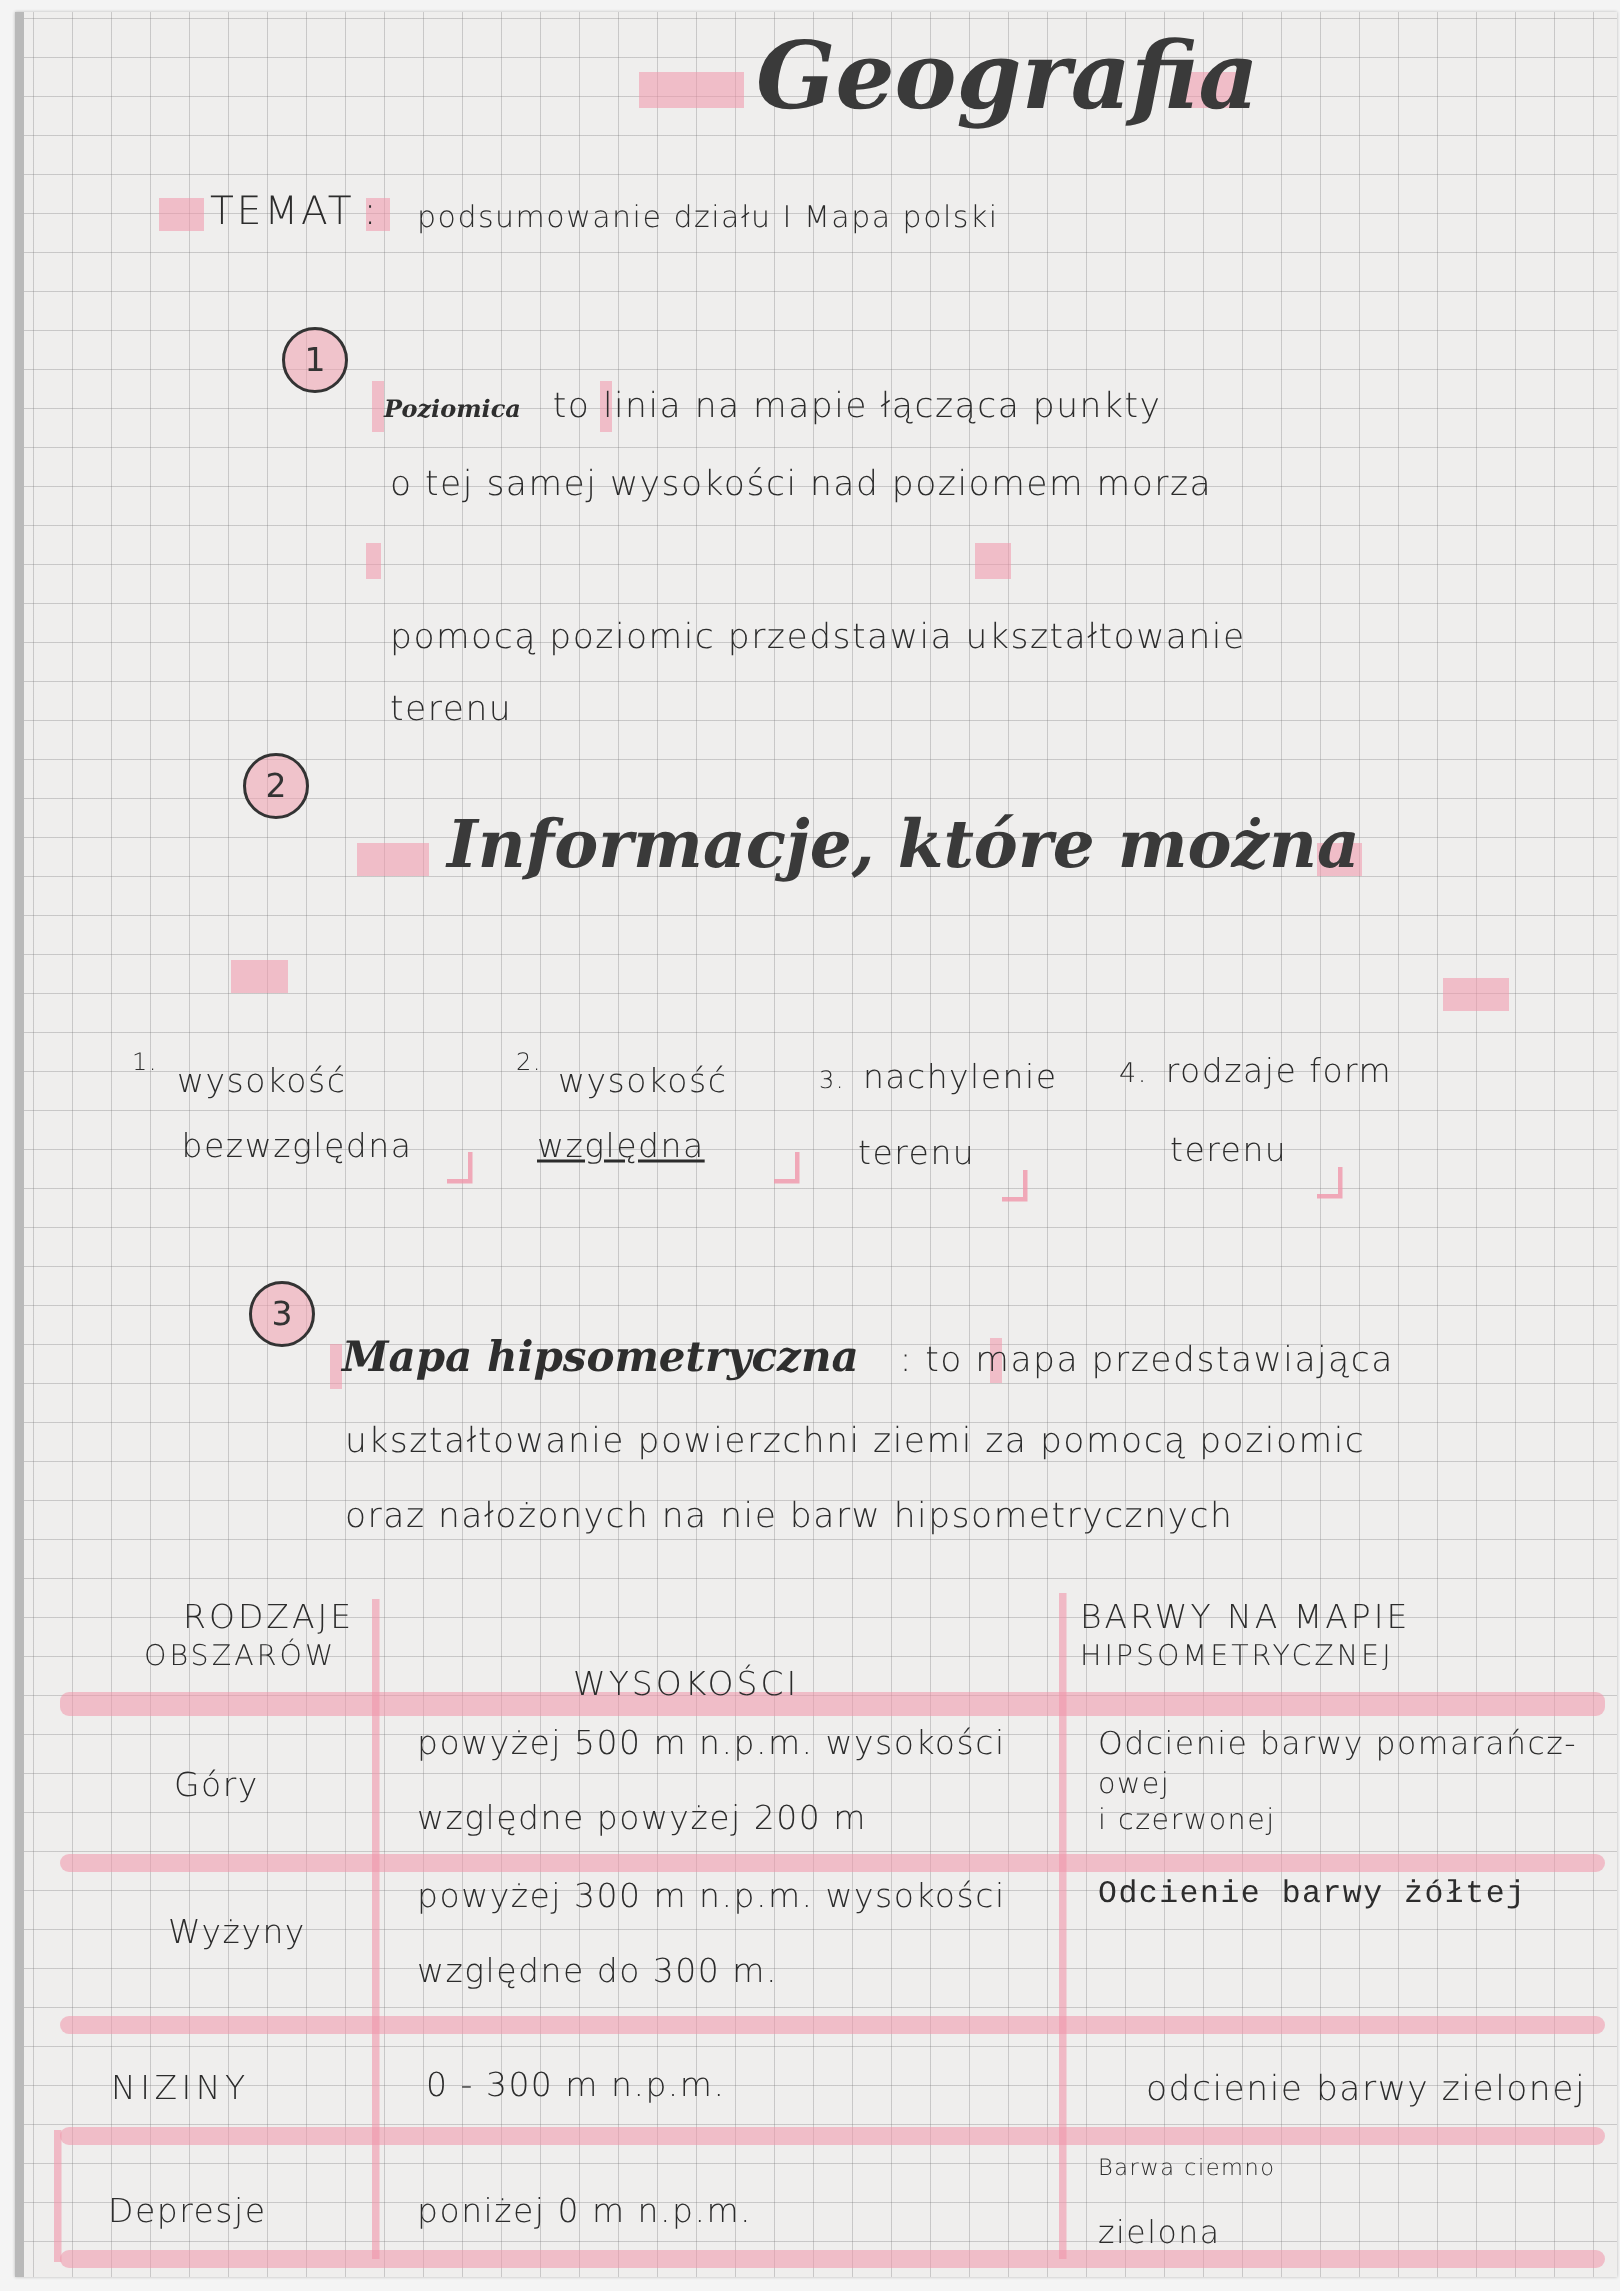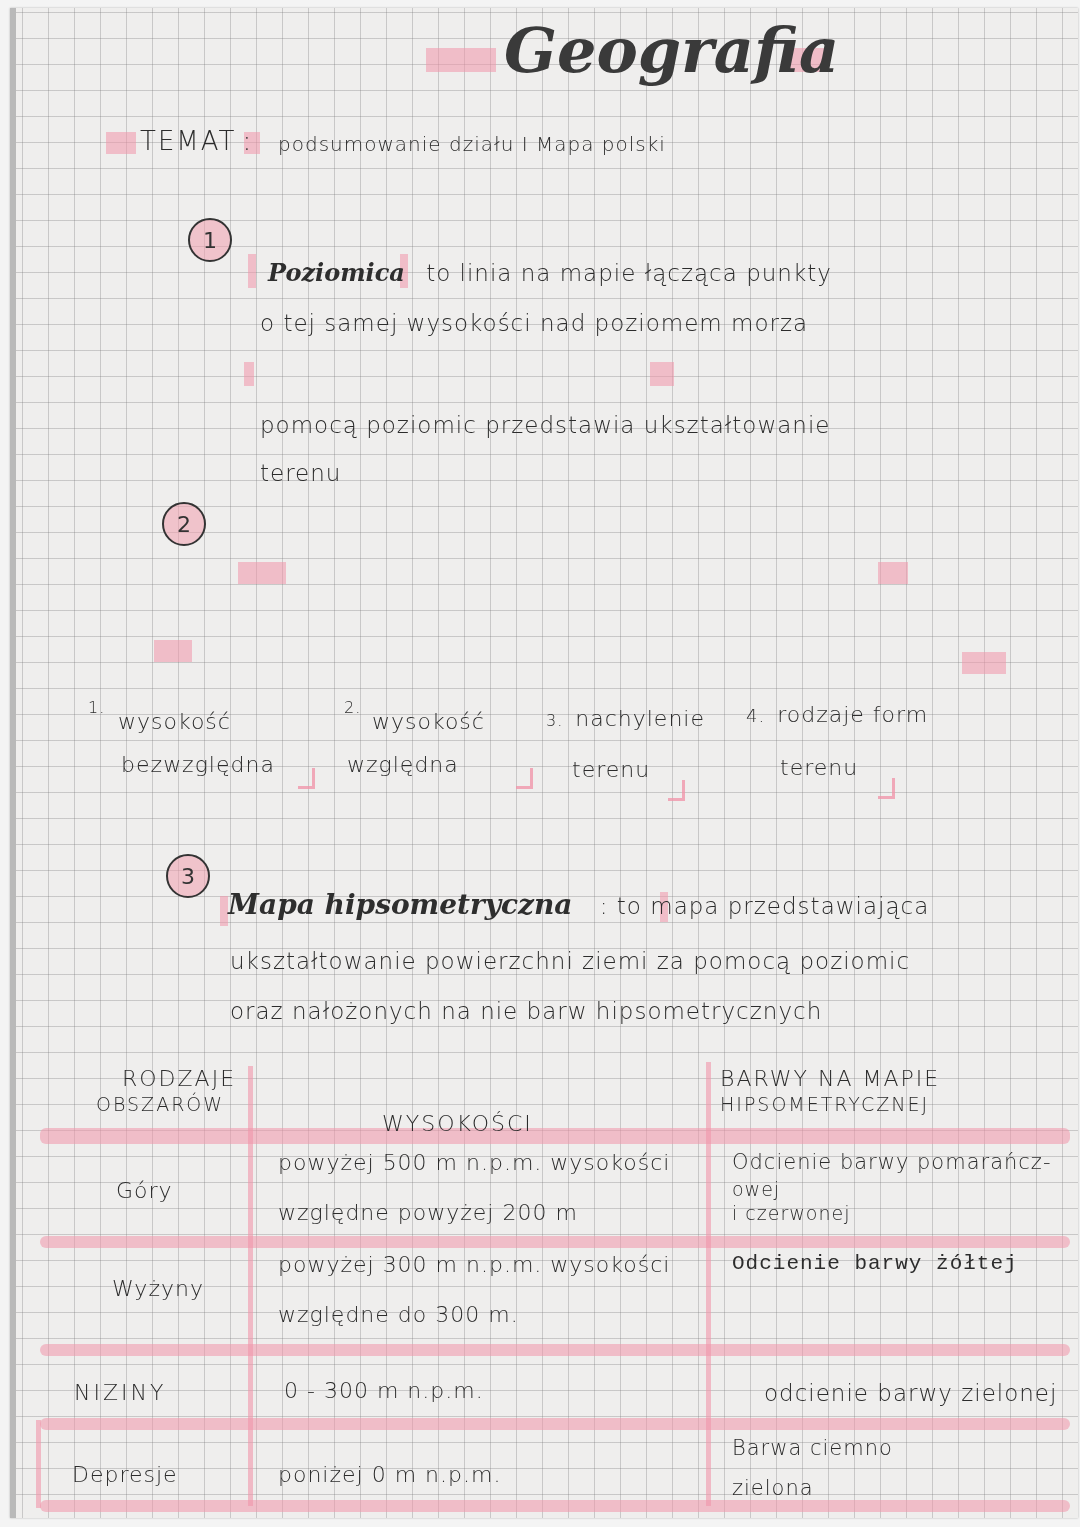--- a/index.html
+++ b/index.html
@@ -57,46 +57,47 @@
   <div class="hl" style="left:228px;top:124px;width:16px;height:22px;"></div>
   <div class="abs hand temat">
     <span>TEMAT</span><span style="margin-left:6px;">:</span>
   </div>
   <div class="abs hand temat-text">podsumowanie działu I Mapa polski</div>
 
   <div class="circle-num" style="left:172px;top:210px;">1</div>
   <div class="hl" style="left:232px;top:246px;width:8px;height:34px;"></div>
   <div class="hl" style="left:384px;top:246px;width:8px;height:34px;"></div>
   <div class="abs p-line" style="left:240px;top:250px;">
-    <span class="term" style="font-size:24px;padding-left:12px;">Poziomica</span>
+    <span class="term" style="font-size:16px;">Poziomica</span>
     <span class="hand" style="margin-left:14px;">to linia na mapie łącząca punkty</span>
   </div>
   <div class="abs hand p-line" style="left:244px;top:302px;">o tej samej wysokości nad poziomem morza</div>
   <div class="hl" style="left:228px;top:354px;width:10px;height:24px;"></div>
   <div class="hl" style="left:634px;top:354px;width:24px;height:24px;"></div>
   <div class="abs hand p-line" style="left:244px;top:404px;">pomocą poziomic przedstawia ukształtowanie</div>
   <div class="abs hand p-line" style="left:244px;top:452px;">terenu</div>
 
   <div class="circle-num" style="left:146px;top:494px;">2</div>
   <div class="hl" style="left:222px;top:554px;width:48px;height:22px;"></div>
   <div class="hl" style="left:862px;top:554px;width:30px;height:22px;"></div>
+  <div class="abs script heading2" style="left:282px;top:530px;">Informacje, które można</div>
   <div class="hl" style="left:138px;top:632px;width:38px;height:22px;"></div>
   <div class="hl" style="left:946px;top:644px;width:44px;height:22px;"></div>
 
   <div class="abs hand info-item" style="left:72px;top:690px;width:220px;">
     <div style="font-size:16px;">1.</div>
     <div style="margin-left:30px;margin-top:-8px;">wysokość</div>
     <div style="margin-top:18px;text-align:center;">bezwzględna</div>
   </div>
   <div class="corner" style="left:282px;top:760px;"></div>
 
   <div class="abs hand info-item" style="left:328px;top:690px;width:200px;">
     <div style="font-size:16px;">2.</div>
     <div style="margin-left:28px;margin-top:-8px;">wysokość</div>
-    <div style="margin-left:3px;margin-top:18px;">względna</div>
+    <div style="margin-left:14px;margin-top:18px;text-decoration:underline;">względna</div>
   </div>
   <div class="corner" style="left:500px;top:760px;"></div>
 
   <div class="abs hand info-item" style="left:530px;top:698px;width:200px;">
     <span style="font-size:16px;">3.</span>
     <span style="margin-left:4px;">nachylenie</span>
     <div style="margin-left:26px;margin-top:26px;">terenu</div>
   </div>
   <div class="corner" style="left:652px;top:772px;"></div>
 
@@ -149,16 +150,16 @@
     <div class="abs hand tbl-cell" style="left:262px;top:1244px;">powyżej 300 m n.p.m. wysokości</div>
     <div class="abs hand tbl-cell" style="left:262px;top:1294px;">względne do 300 m.</div>
     <div class="abs hand tbl-cell" style="left:716px;top:1244px;font-size:21px;font-family:Liberation Mono, monospace;">Odcienie barwy żółtej</div>
 
     <div class="abs hand tbl-cell" style="left:58px;top:1372px;letter-spacing:3px;">NIZINY</div>
     <div class="abs hand tbl-cell" style="left:268px;top:1370px;">0 - 300 m n.p.m.</div>
     <div class="abs hand tbl-cell" style="left:748px;top:1372px;font-size:23px;">odcienie barwy zielonej</div>
 
     <div class="abs hand tbl-cell" style="left:56px;top:1454px;">Depresje</div>
     <div class="abs hand tbl-cell" style="left:262px;top:1454px;">poniżej 0 m n.p.m.</div>
-    <div class="abs hand tbl-cell" style="left:716px;top:1428px;font-size:21px;">Barwa ciemno</div>
+    <div class="abs hand tbl-cell" style="left:716px;top:1428px;font-size:15px;">Barwa ciemno</div>
     <div class="abs hand tbl-cell" style="left:716px;top:1468px;font-size:21px;">zielona</div>
   </div>
 </div>
 
 </body></html>

